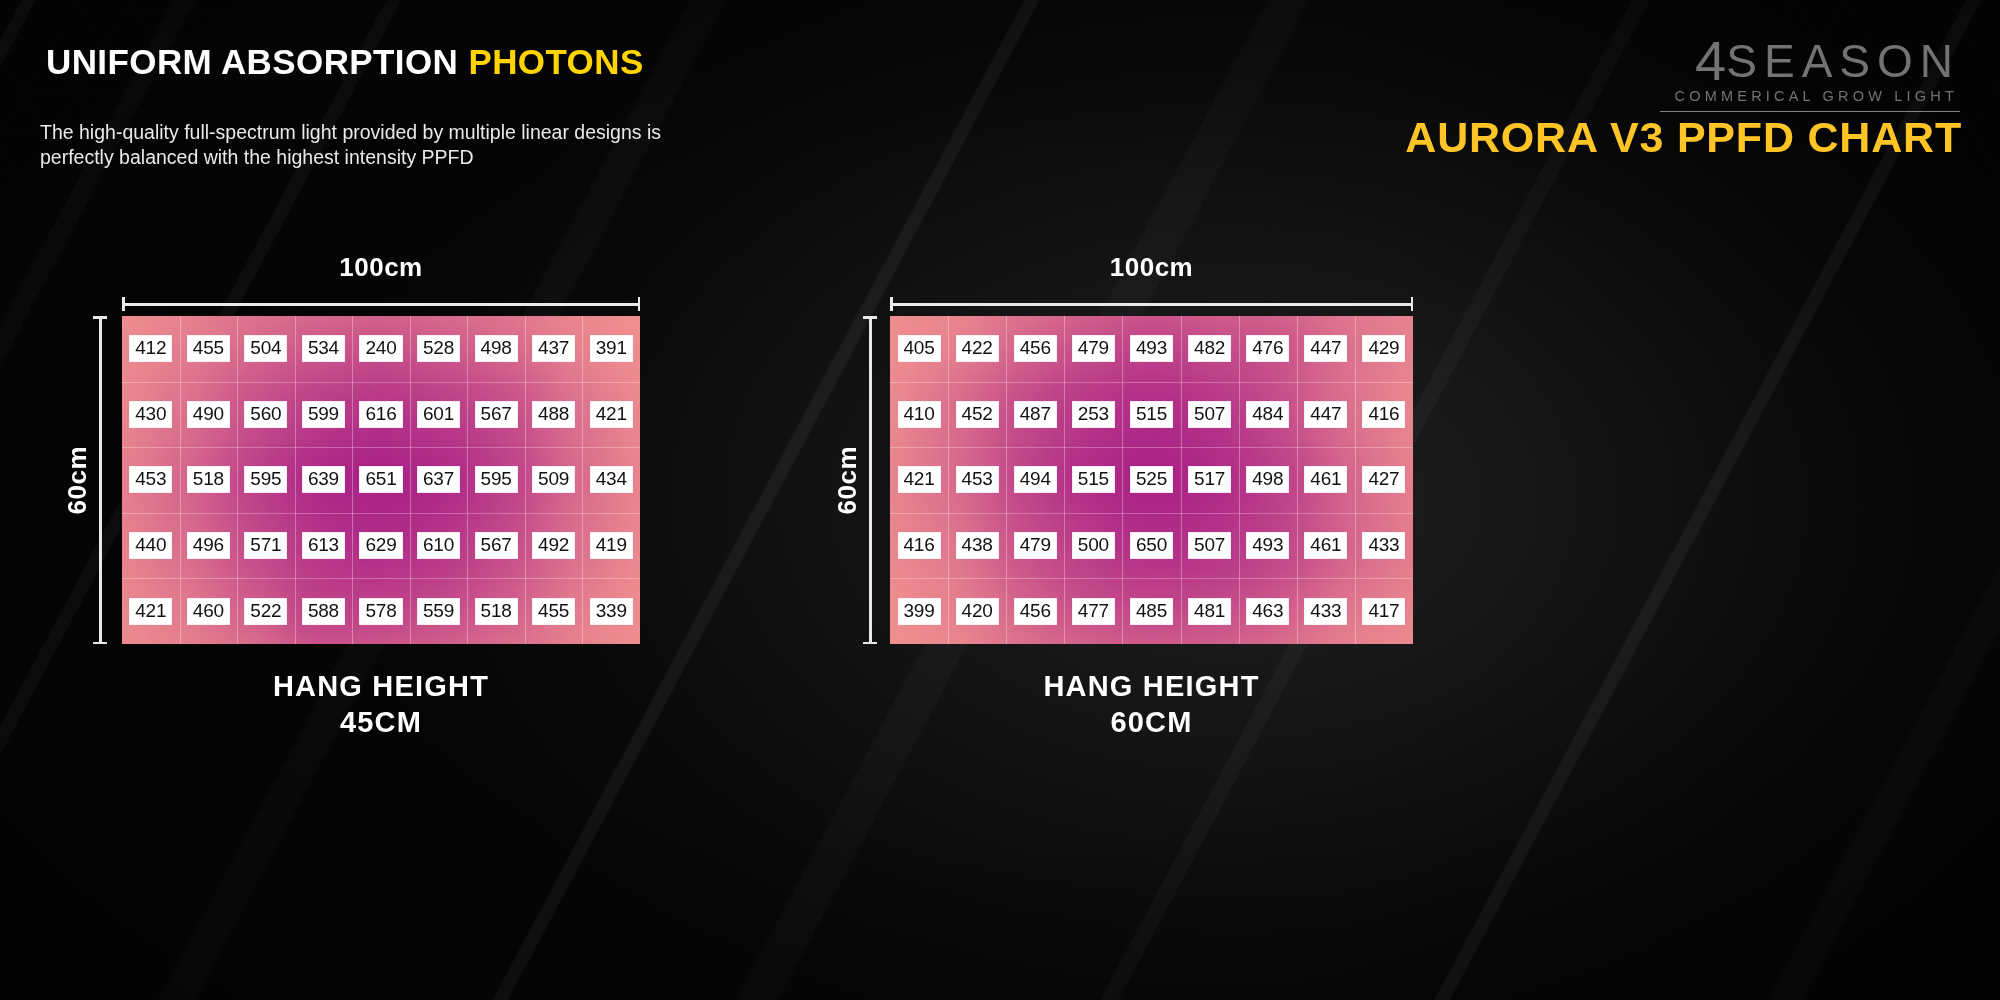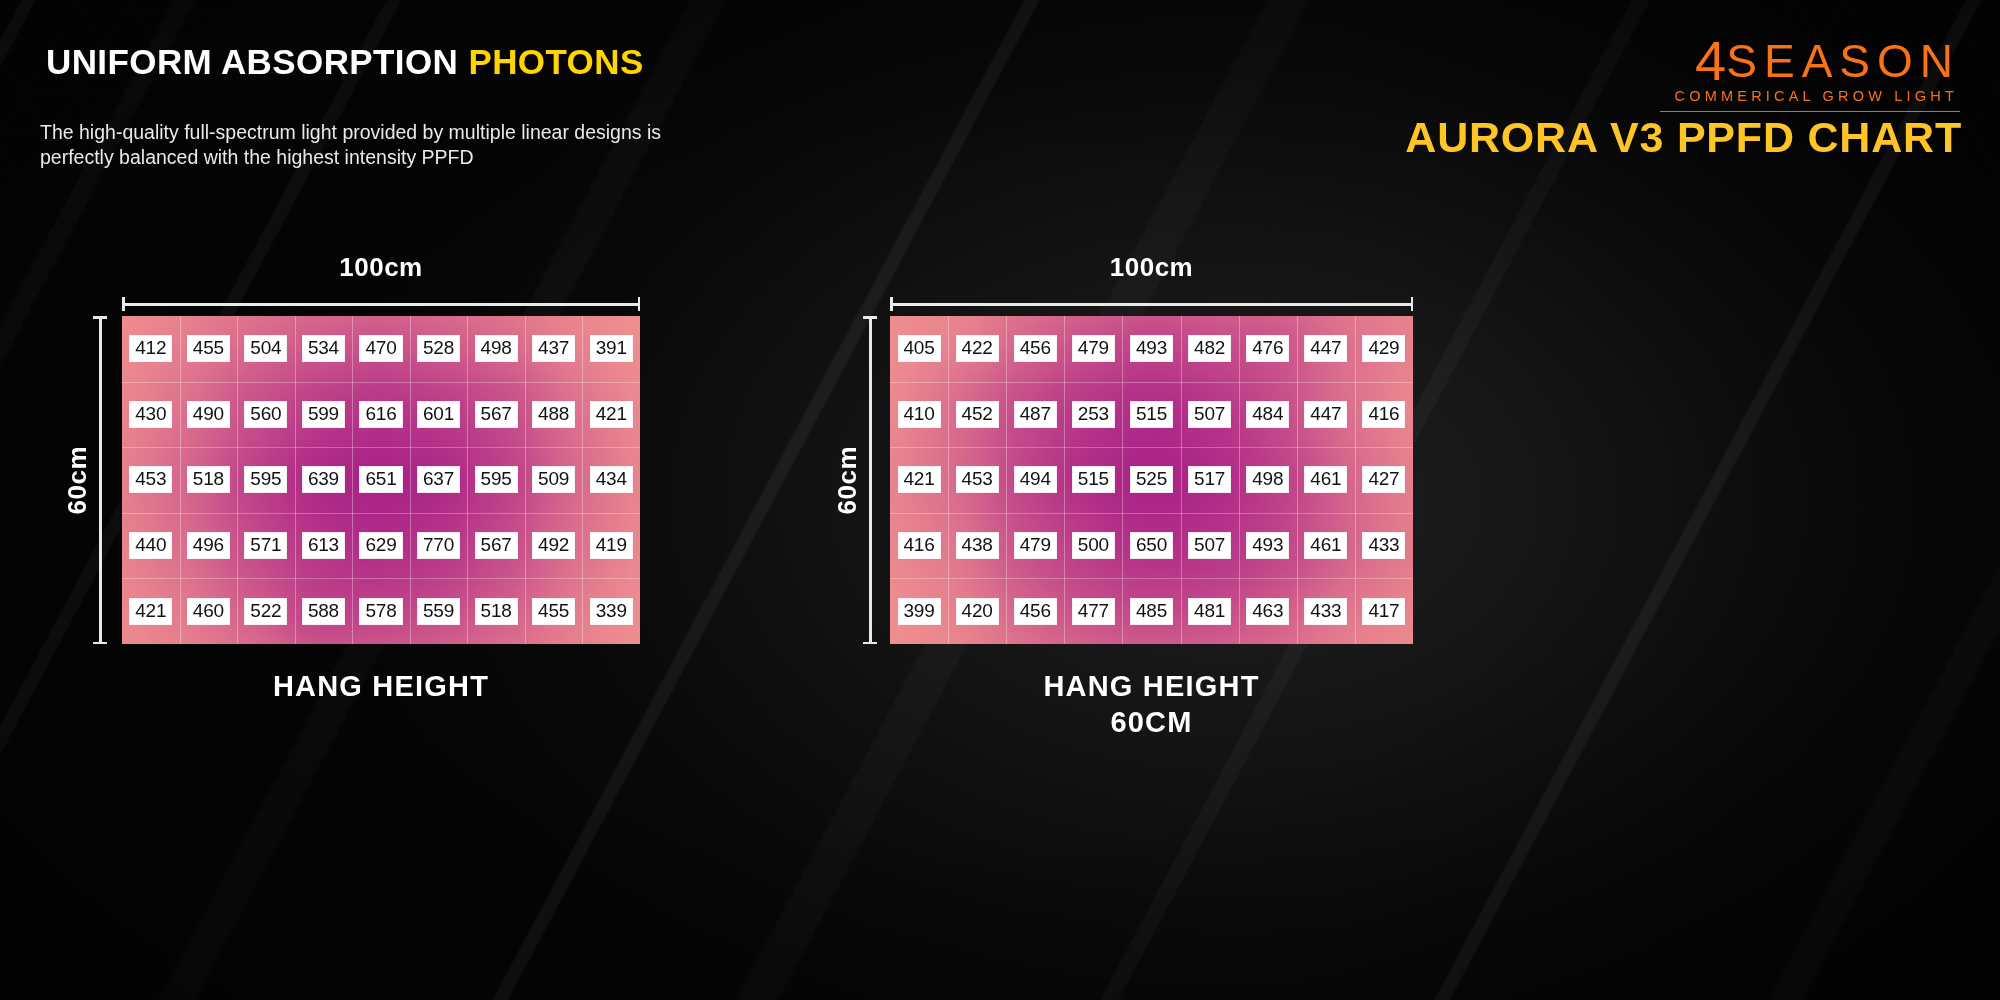--- a/index.html
+++ b/index.html
@@ -64,21 +64,21 @@
   }
   .headline .hl-accent{ color:#ffd400; }
   .subtitle{
     position:absolute; left:40px; top:120px;
     width:650px;
     font-size:19.5px; line-height:25px; color:#e9e9e9; font-weight:400;
   }
 
   .logo{
     position:absolute; right:40px; top:36px;
-    text-align:right; color:#f97316;
+    text-align:right; color:#737373;
   }
   .logo-main{
     font-size:46px; font-weight:300; letter-spacing:7px;
     line-height:50px; white-space:nowrap;
   }
   .logo-main .logo-four{
     font-size:56px; font-weight:400; letter-spacing:0px; vertical-align:-3px;
   }
   .logo-sub{
     font-size:14.5px; letter-spacing:4.2px; font-weight:400;
@@ -260,21 +260,21 @@
         <div class="heat-cell">
           <span class="heat-val">455</span>
         </div>
         <div class="heat-cell">
           <span class="heat-val">504</span>
         </div>
         <div class="heat-cell">
           <span class="heat-val">534</span>
         </div>
         <div class="heat-cell">
-          <span class="heat-val">470</span>
+          <span class="heat-val">240</span>
         </div>
         <div class="heat-cell">
           <span class="heat-val">528</span>
         </div>
         <div class="heat-cell">
           <span class="heat-val">498</span>
         </div>
         <div class="heat-cell">
           <span class="heat-val">437</span>
         </div>
@@ -344,21 +344,21 @@
         <div class="heat-cell">
           <span class="heat-val">571</span>
         </div>
         <div class="heat-cell">
           <span class="heat-val">613</span>
         </div>
         <div class="heat-cell">
           <span class="heat-val">629</span>
         </div>
         <div class="heat-cell">
-          <span class="heat-val">770</span>
+          <span class="heat-val">610</span>
         </div>
         <div class="heat-cell">
           <span class="heat-val">567</span>
         </div>
         <div class="heat-cell">
           <span class="heat-val">492</span>
         </div>
         <div class="heat-cell">
           <span class="heat-val">419</span>
         </div>
@@ -386,20 +386,21 @@
         <div class="heat-cell">
           <span class="heat-val">455</span>
         </div>
         <div class="heat-cell">
           <span class="heat-val">339</span>
         </div>
       </div>
     </div>
     <div class="hang-label" style="left: 122px; width: 518px; top: 668px;">
       <div>HANG HEIGHT</div>
+      <div>45CM</div>
     </div>
   </div>
 <div class="panel" id="panel-1">
     <div class="dim-top" style="left: -110px; width: 523px; top: 252px;">
       <div class="dim-label">100cm</div>
       <div class="dim-line"></div>
     </div>
     <div class="dim-left" style="left: -168px; top: 316px; height: 328px;">
       <div class="dim-vlabel">60cm</div>
       <div class="dim-vline"></div>

